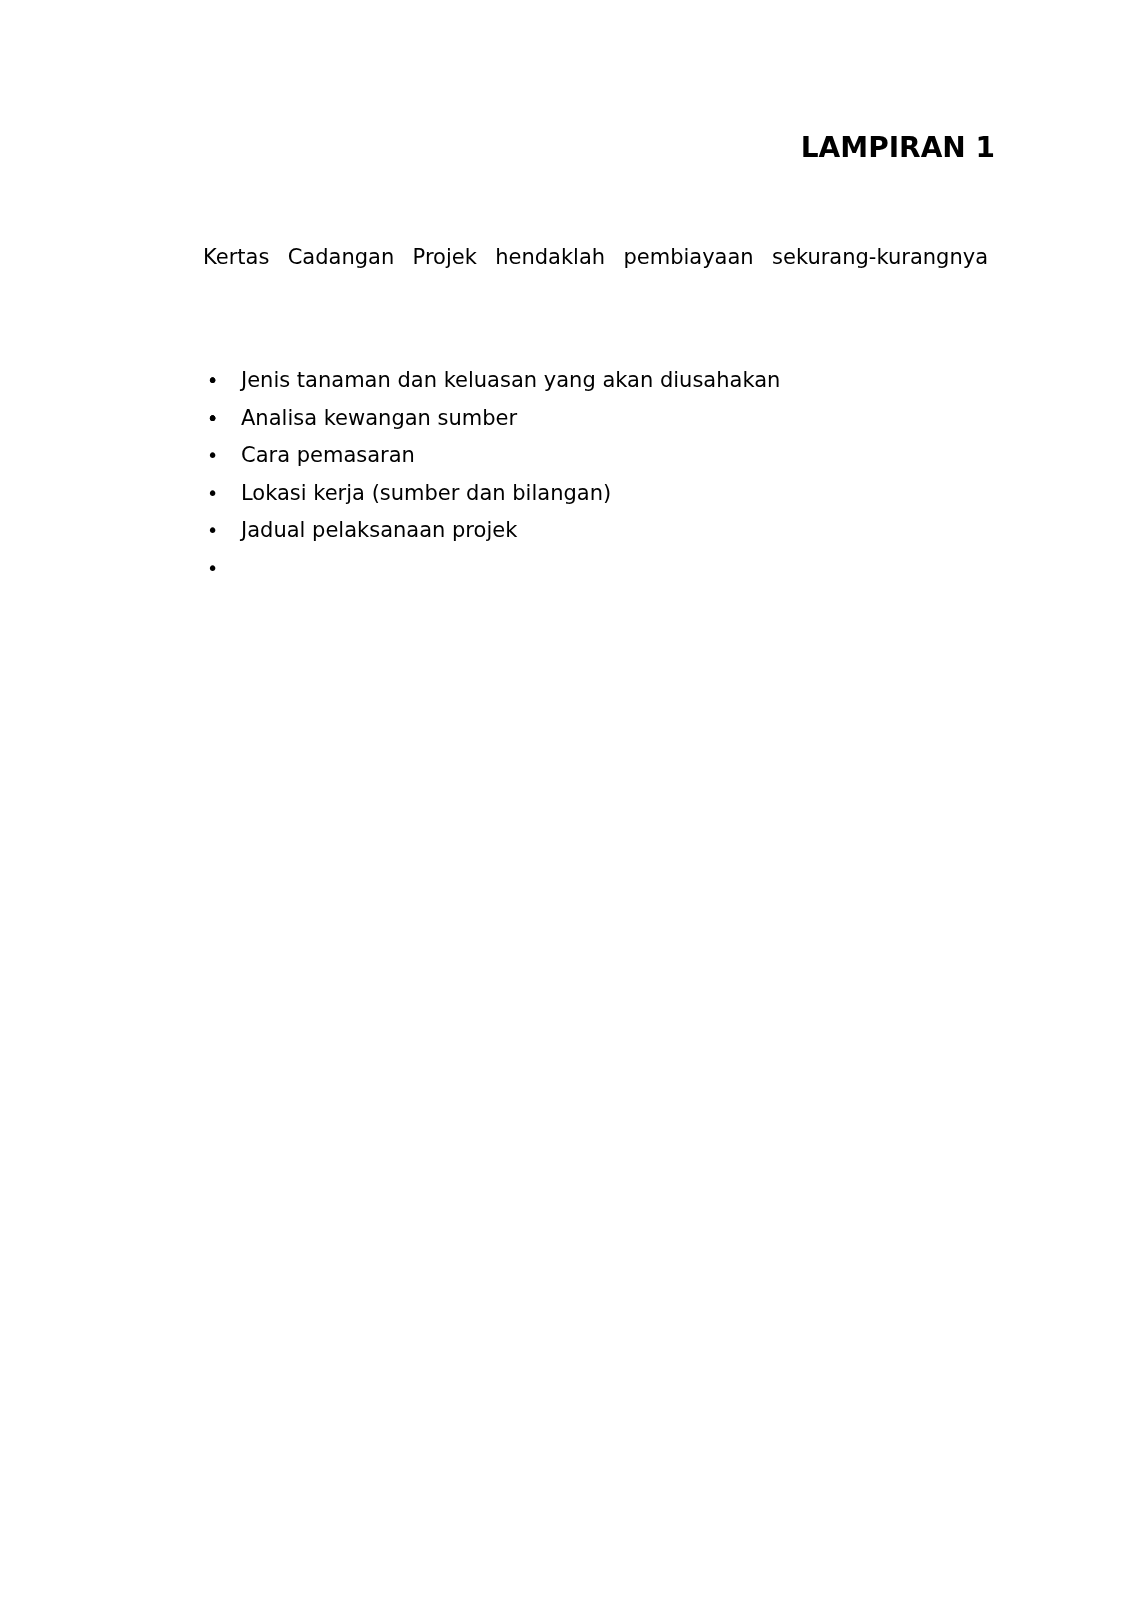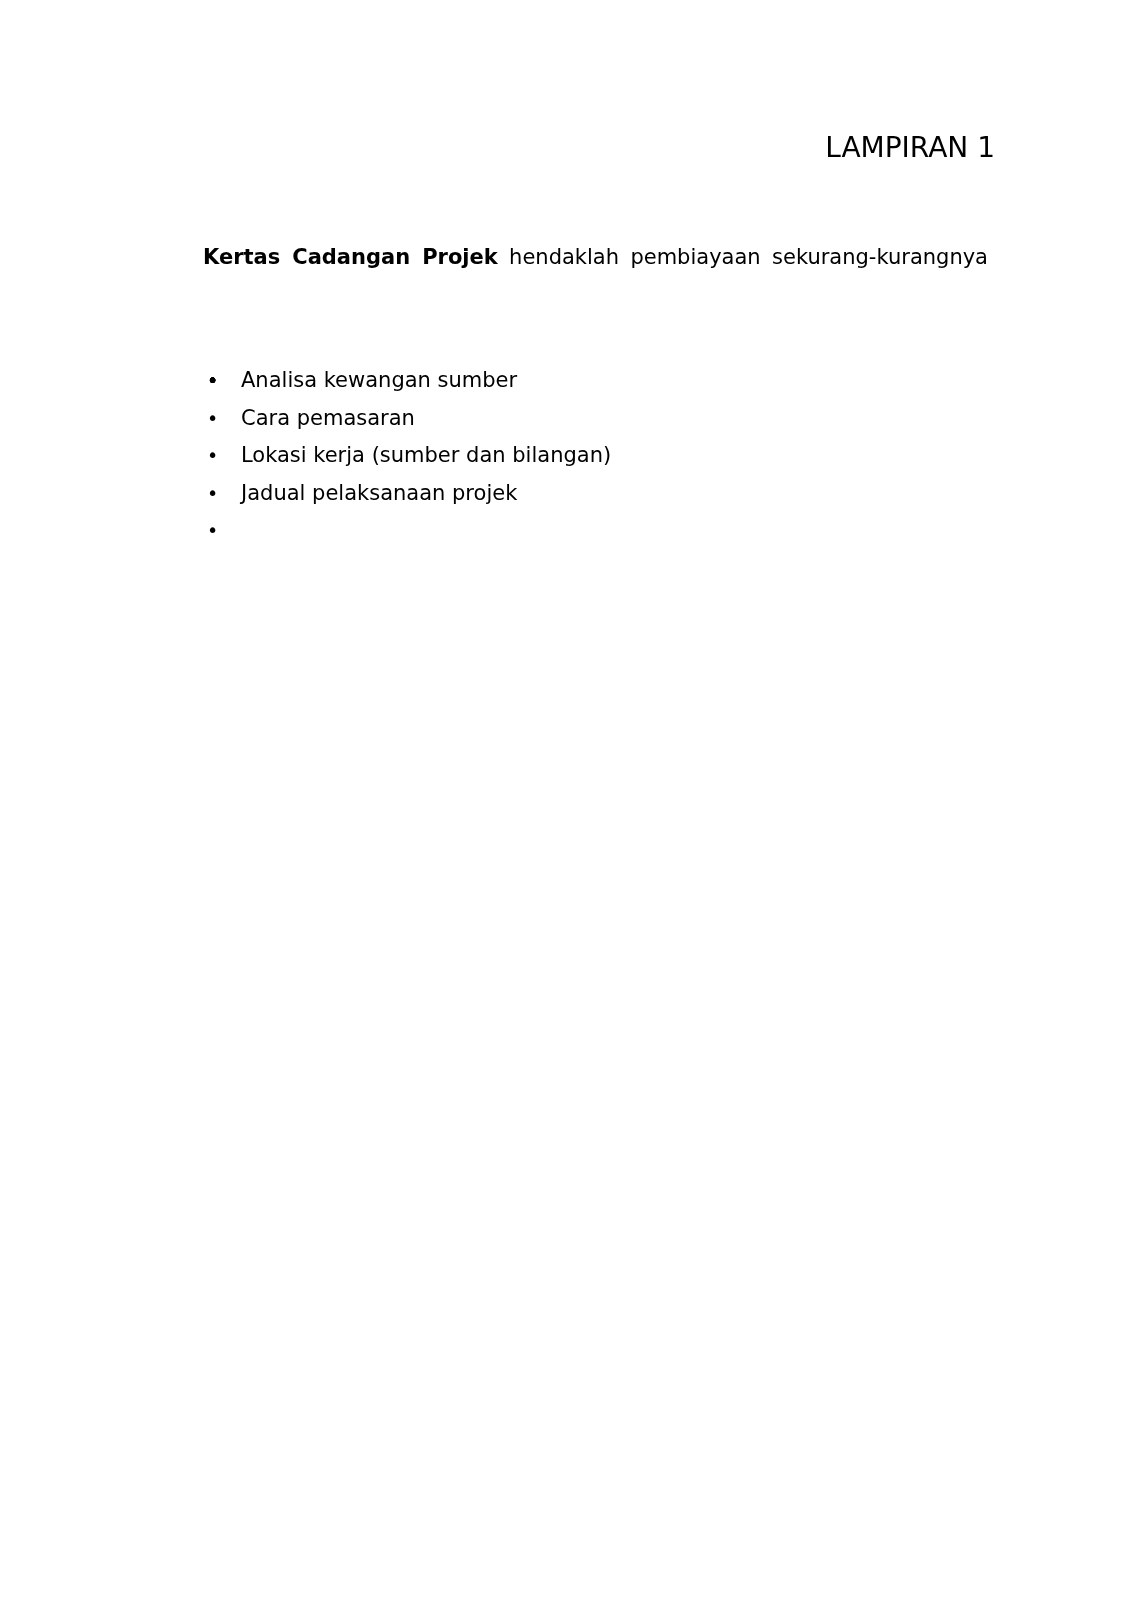--- a/index.html
+++ b/index.html
@@ -17,38 +17,38 @@
     width: 1131px;
     height: 1600px;
     background: #ffffff;
     overflow: hidden;
   }
   .heading {
     position: absolute;
     top: 131px;
     right: 136px;
     font-size: 28px;
-    font-weight: normal;
+    font-weight: bold;
     line-height: 34px;
     white-space: nowrap;
     margin-left: 39px;
   }
   .intro {
     position: absolute;
     left: 203px;
     top: 236px;
     width: 785px;
     font-size: 21px;
     line-height: 42px;
   }
   .intro-line1 {
     text-align: justify;
     text-align-last: justify;
   }
-  .bold { font-weight: bold; }
+  .bold { font-weight: normal; }
   .req-list {
     position: absolute;
     left: 203px;
     top: 362px;
     width: 786px;
     list-style: none;
     font-size: 21px;
     line-height: 37.5px;
   }
   .req-item {
@@ -72,20 +72,21 @@
   <div class="intro">
     <div class="intro-line1"><span class="bold">Kertas Cadangan Projek</span><span> hendaklah pembiayaan sekurang-kurangnya</span></div>
   </div>
 
   <ul class="req-list">
     <li class="req-item">
       <span class="bullet">•</span>
     </li>
     <li class="req-item">
       <span class="bullet">•</span>
+      <span class="req-text">Jenis tanaman dan keluasan yang akan diusahakan</span>
     </li>
     <li class="req-item">
       <span class="bullet">•</span>
     </li>
     <li class="req-item">
       <span class="bullet">•</span>
     </li>
     <li class="req-item">
       <span class="bullet">•</span>
       <span class="req-text">Analisa kewangan sumber</span>

